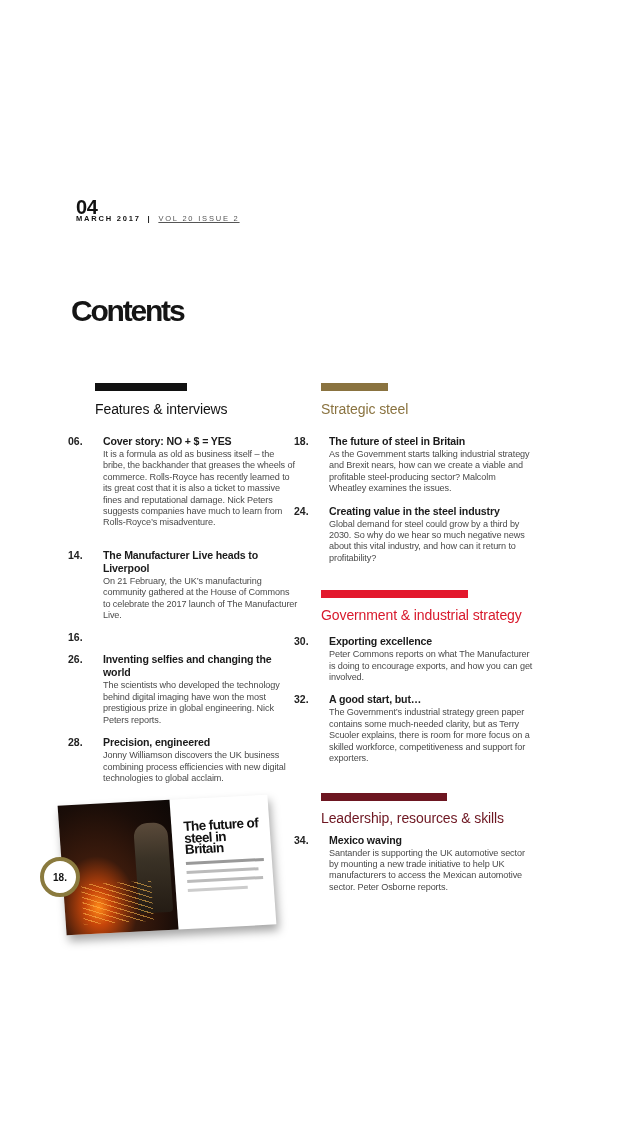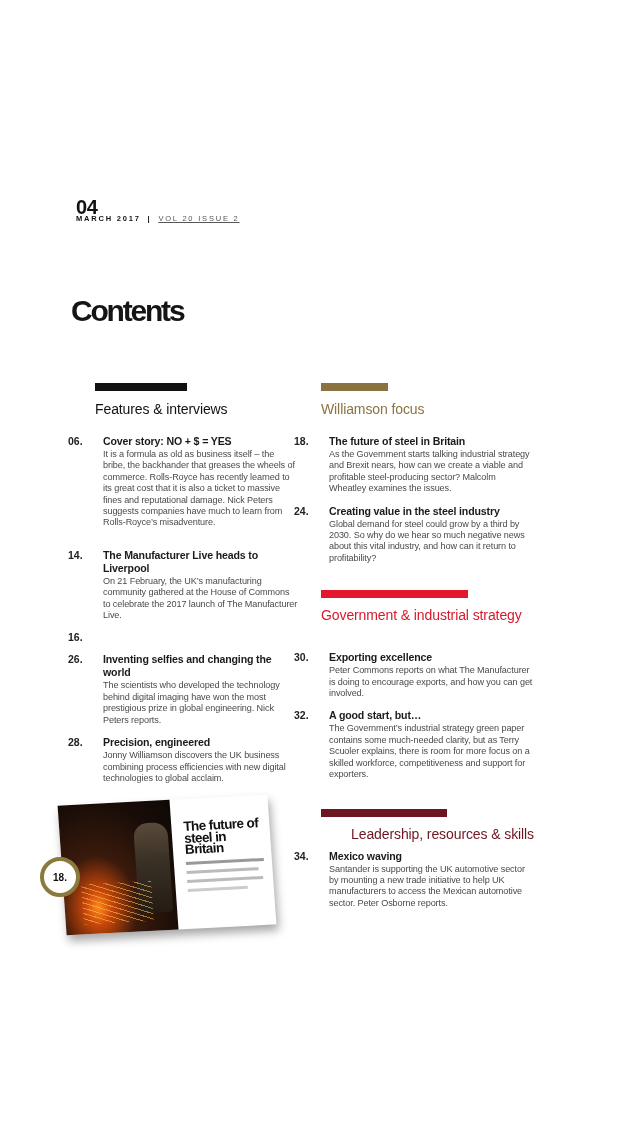--- a/index.html
+++ b/index.html
@@ -111,21 +111,21 @@
         <div class="entry-title">Precision, engineered</div>
         <div class="entry-desc">Jonny Williamson discovers the UK business combining process efficiencies with new digital technologies to global acclaim.</div>
       </div>
     </div>
   </div>
 </div>
 
 <div class="column col-right">
   <div class="section">
     <div class="section-bar" style="background:#8a7340; width:67px;"></div>
-    <div class="section-label" style="color:#8a7340; margin-top:10px;">Williamson focus</div>
+    <div class="section-label" style="color:#8a7340; margin-top:10px;">Strategic steel</div>
 
     <div class="entry" style="margin-top:18px;">
       <div class="entry-num">18.</div>
       <div class="entry-body">
         <div class="entry-title">The future of steel in Britain</div>
         <div class="entry-desc">As the Government starts talking industrial strategy and Brexit nears, how can we create a viable and profitable steel-producing sector? Malcolm Wheatley examines the issues.</div>
       </div>
     </div>
     <div class="entry">
       <div class="entry-num">24.</div>
@@ -133,39 +133,39 @@
         <div class="entry-title">Creating value in the steel industry</div>
         <div class="entry-desc">Global demand for steel could grow by a third by 2030. So why do we hear so much negative news about this vital industry, and how can it return to profitability?</div>
       </div>
     </div>
   </div>
 
   <div class="section" style="margin-top:26px;">
     <div class="section-bar" style="background:#e3182d; width:147px;"></div>
     <div class="section-label" style="color:#d8192c; margin-top:9px;">Government &amp; industrial strategy</div>
 
-    <div class="entry" style="margin-top:28px;">
+    <div class="entry" style="margin-top:12px;">
       <div class="entry-num">30.</div>
       <div class="entry-body">
         <div class="entry-title">Exporting excellence</div>
         <div class="entry-desc">Peter Commons reports on what The Manufacturer is doing to encourage exports, and how you can get involved.</div>
       </div>
     </div>
     <div class="entry">
       <div class="entry-num">32.</div>
       <div class="entry-body">
         <div class="entry-title">A good start, but…</div>
         <div class="entry-desc">The Government’s industrial strategy green paper contains some much-needed clarity, but as Terry Scuoler explains, there is room for more focus on a skilled workforce, competitiveness and support for exporters.</div>
       </div>
     </div>
   </div>
 
   <div class="section" style="margin-top:28px;">
     <div class="section-bar" style="background:#6d1621; width:126px;"></div>
-    <div class="section-label" style="color:#6d1621; margin-top:9px;text-align:right;">Leadership, resources &amp; skills</div>
+    <div class="section-label" style="color:#6d1621; margin-top:9px;">Leadership, resources &amp; skills</div>
 
     <div class="entry" style="margin-top:8px;">
       <div class="entry-num">34.</div>
       <div class="entry-body">
         <div class="entry-title">Mexico waving</div>
         <div class="entry-desc">Santander is supporting the UK automotive sector by mounting a new trade initiative to help UK manufacturers to access the Mexican automotive sector. Peter Osborne reports.</div>
       </div>
     </div>
   </div>
 </div>

